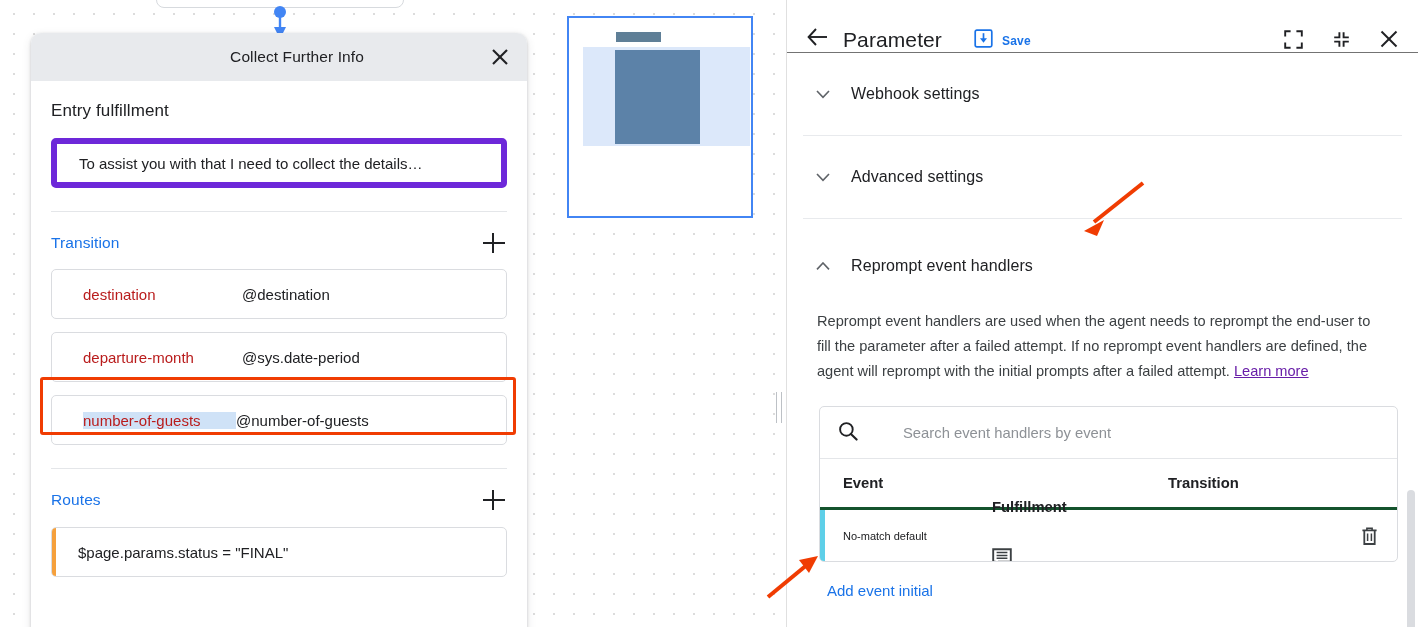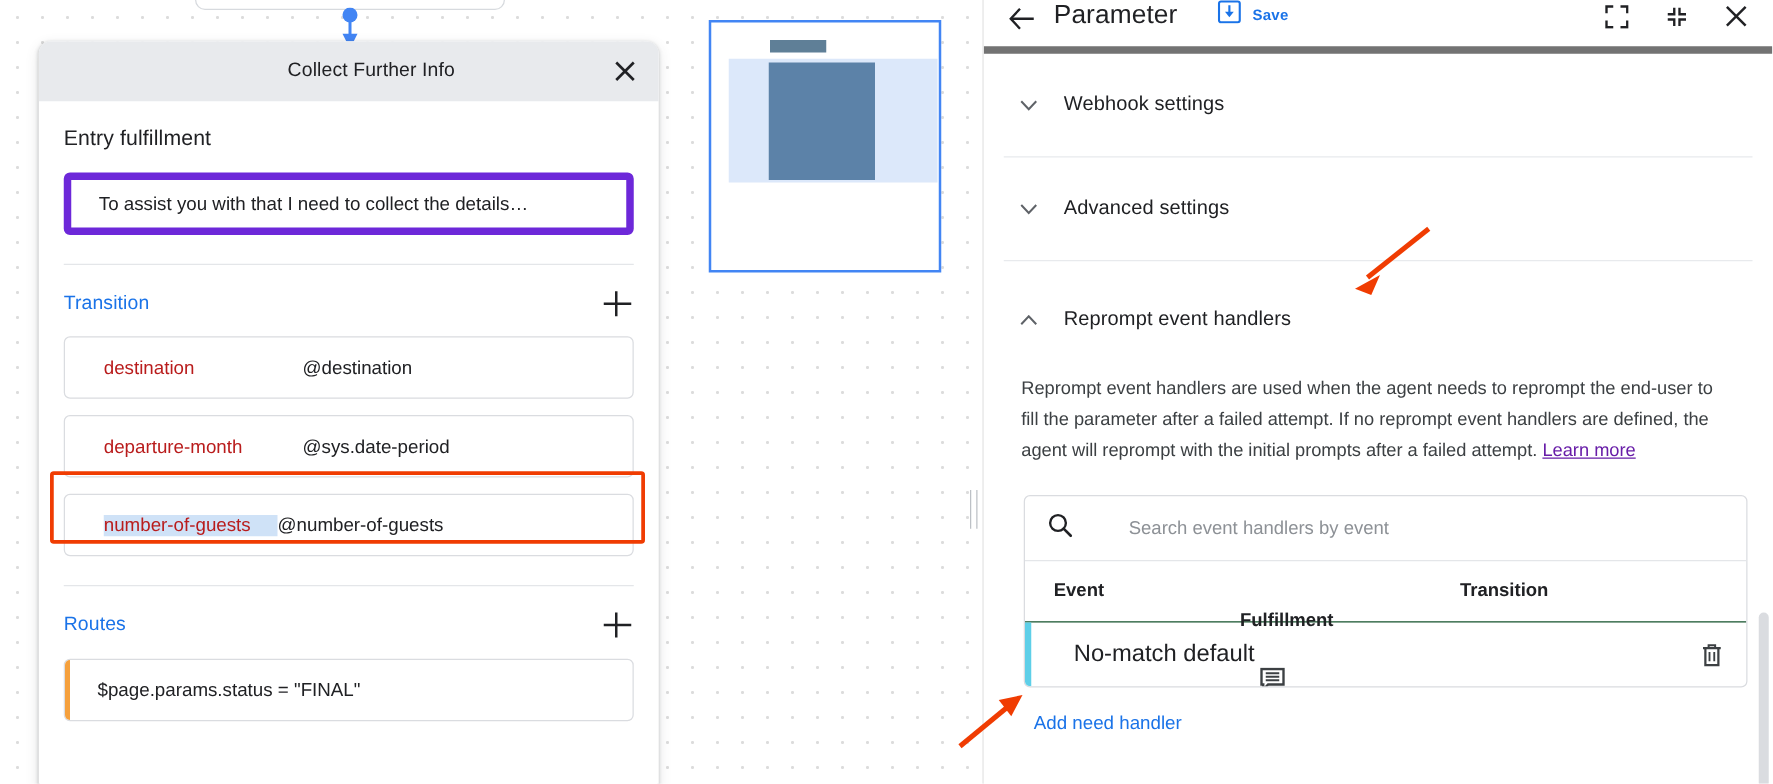--- a/index.html
+++ b/index.html
@@ -58,21 +58,21 @@
     content:"";position:absolute;background:#202124;
   }
   .plus:before{left:2px;top:12px;width:22px;height:1.8px;}
   .plus:after{left:11px;top:3px;width:1.8px;height:20px;}
   .param-row{
     margin-top:13px;border:1px solid #dadce0;border-radius:5px;height:50px;
     display:flex;align-items:center;box-sizing:border-box;position:relative;
     background:#fff;
   }
   .param-name{padding-left:31px;font-size:15px;color:#b91c1c;width:190px;box-sizing:border-box;}
-  .param-name.sel{background:#cfe2f7;padding-left:0;margin-left:31px;width:139px;}
+  .param-name.sel{background:#cfe2f7;padding-left:0;margin-left:31px;width:153px;}
   .param-type{font-size:15px;color:#202124;}
   .viewall{color:#1a73e8;font-size:15px;padding:22px 0 0 20px;display:inline-block;cursor:pointer;}
   .route-box{
     margin-top:14px;border:1px solid #dadce0;border-radius:5px;height:50px;
     display:flex;align-items:center;box-sizing:border-box;position:relative;
     overflow:hidden;
   }
   .route-accent{position:absolute;left:0;top:0;bottom:0;width:4px;background:#f5a03c;}
   .route-text{padding-left:26px;font-size:15px;color:#202124;}
   
@@ -94,22 +94,22 @@
   #drag-handle{position:absolute;left:776px;top:392px;width:8px;height:31px;}
   #drag-handle i{position:absolute;top:0;width:1px;height:31px;background:#bdc1c6;}
   #drag-handle i:nth-child(1){left:0;}
   #drag-handle i:nth-child(2){left:5px;}
   
   #panel{
     position:absolute;left:787px;top:0;width:631px;height:627px;
     background:#ffffff;overflow:hidden;
   }
   #panel-header{
-    height:43px;display:flex;align-items:flex-start;padding:0 16px 0 16px;
-    border-bottom:6px solid #737373;box-sizing:border-box;
+    height:53px;display:flex;align-items:flex-end;padding:0 16px 0 16px;
+    border-bottom:1px solid #737373;box-sizing:border-box;
   }
   #back-btn{width:30px;height:30px;display:flex;align-items:center;justify-content:center;cursor:pointer;margin-right:10px;}
   #panel-title{font-size:21px;color:#202124;letter-spacing:.1px;font-weight:400;}
   #save-btn{display:flex;align-items:center;gap:9px;margin-left:32px;cursor:pointer;}
   #save-label{color:#1a73e8;font-size:12px;font-weight:bold;letter-spacing:.2px;}
   #hdr-actions{margin-left:auto;display:flex;align-items:center;gap:22px;}
   .hdr-ic{width:26px;height:26px;display:flex;align-items:center;justify-content:center;cursor:pointer;}
   .acc-row{
     display:flex;align-items:center;height:38px;padding-left:26px;cursor:pointer;
   }
@@ -122,23 +122,23 @@
   #desc a{color:#681da8;text-decoration:underline;}
   #eh-card{
     margin:22px 20px 0 32px;border:1px solid #dadce0;border-radius:5px;overflow:hidden;
   }
   #eh-search{
     height:51px;display:flex;align-items:center;border-bottom:1px solid #e4e6e9;padding-left:18px;
   }
   #eh-search .ph{font-size:14.8px;color:#8d9196;margin-left:45px;}
   .eh-head{
     display:flex;height:48px;align-items:center;font-size:14.8px;font-weight:bold;color:#202124;
-    border-bottom:1px solid #14532d;
-  }
-  .eh-row{display:flex;height:51px;align-items:center;font-size:19px;color:#202124;position:relative;padding-left:16px;}
+    border-bottom:3px solid #14532d;
+  }
+  .eh-row{display:flex;height:51px;align-items:center;font-size:11px;color:#202124;position:relative;}
   .eh-accent{position:absolute;left:0;top:0;bottom:0;width:5px;background:#5ecfe8;}
   .c-event{width:172px;padding-left:23px;box-sizing:border-box;}
   .c-full{width:176px;margin-top:47px;}
   .c-trans{flex:1;}
   .c-del{width:56px;display:flex;justify-content:center;cursor:pointer;}
   #add-eh{color:#1a73e8;font-size:15px;margin:20px 0 0 40px;display:inline-block;cursor:pointer;}
   
   #panel-scroll{
     position:absolute;right:3px;top:490px;width:8px;height:140px;background:#dadce0;border-radius:5px;
   }
@@ -350,21 +350,21 @@
           <path d="M2.4 4.4 H16.6" stroke="#3c4043" stroke-width="1.8"></path>
           <path d="M4.3 4.4 V18 H14.7 V4.4" fill="none" stroke="#3c4043" stroke-width="1.8"></path>
           <path d="M6.9 4.4 V2.2 H12.1 V4.4" fill="none" stroke="#3c4043" stroke-width="1.6"></path>
           <line x1="7.6" y1="7.6" x2="7.6" y2="15" stroke="#3c4043" stroke-width="1.5"></line>
           <line x1="11.4" y1="7.6" x2="11.4" y2="15" stroke="#3c4043" stroke-width="1.5"></line>
         </svg>
       </span>
     </div>
   </div>
 
-  <span id="add-eh">Add need handler</span>
+  <span id="add-eh">Add event initial</span>
 
   <div id="panel-scroll"></div>
 </div>
 
 <svg id="arrows">
   <g>
     <line x1="1143" y1="183" x2="1094" y2="222" stroke="#f03c02" stroke-width="4"></line>
     <polygon points="1084,231 1104,220 1097,236" fill="#f03c02"></polygon>
   </g>
   <g>

